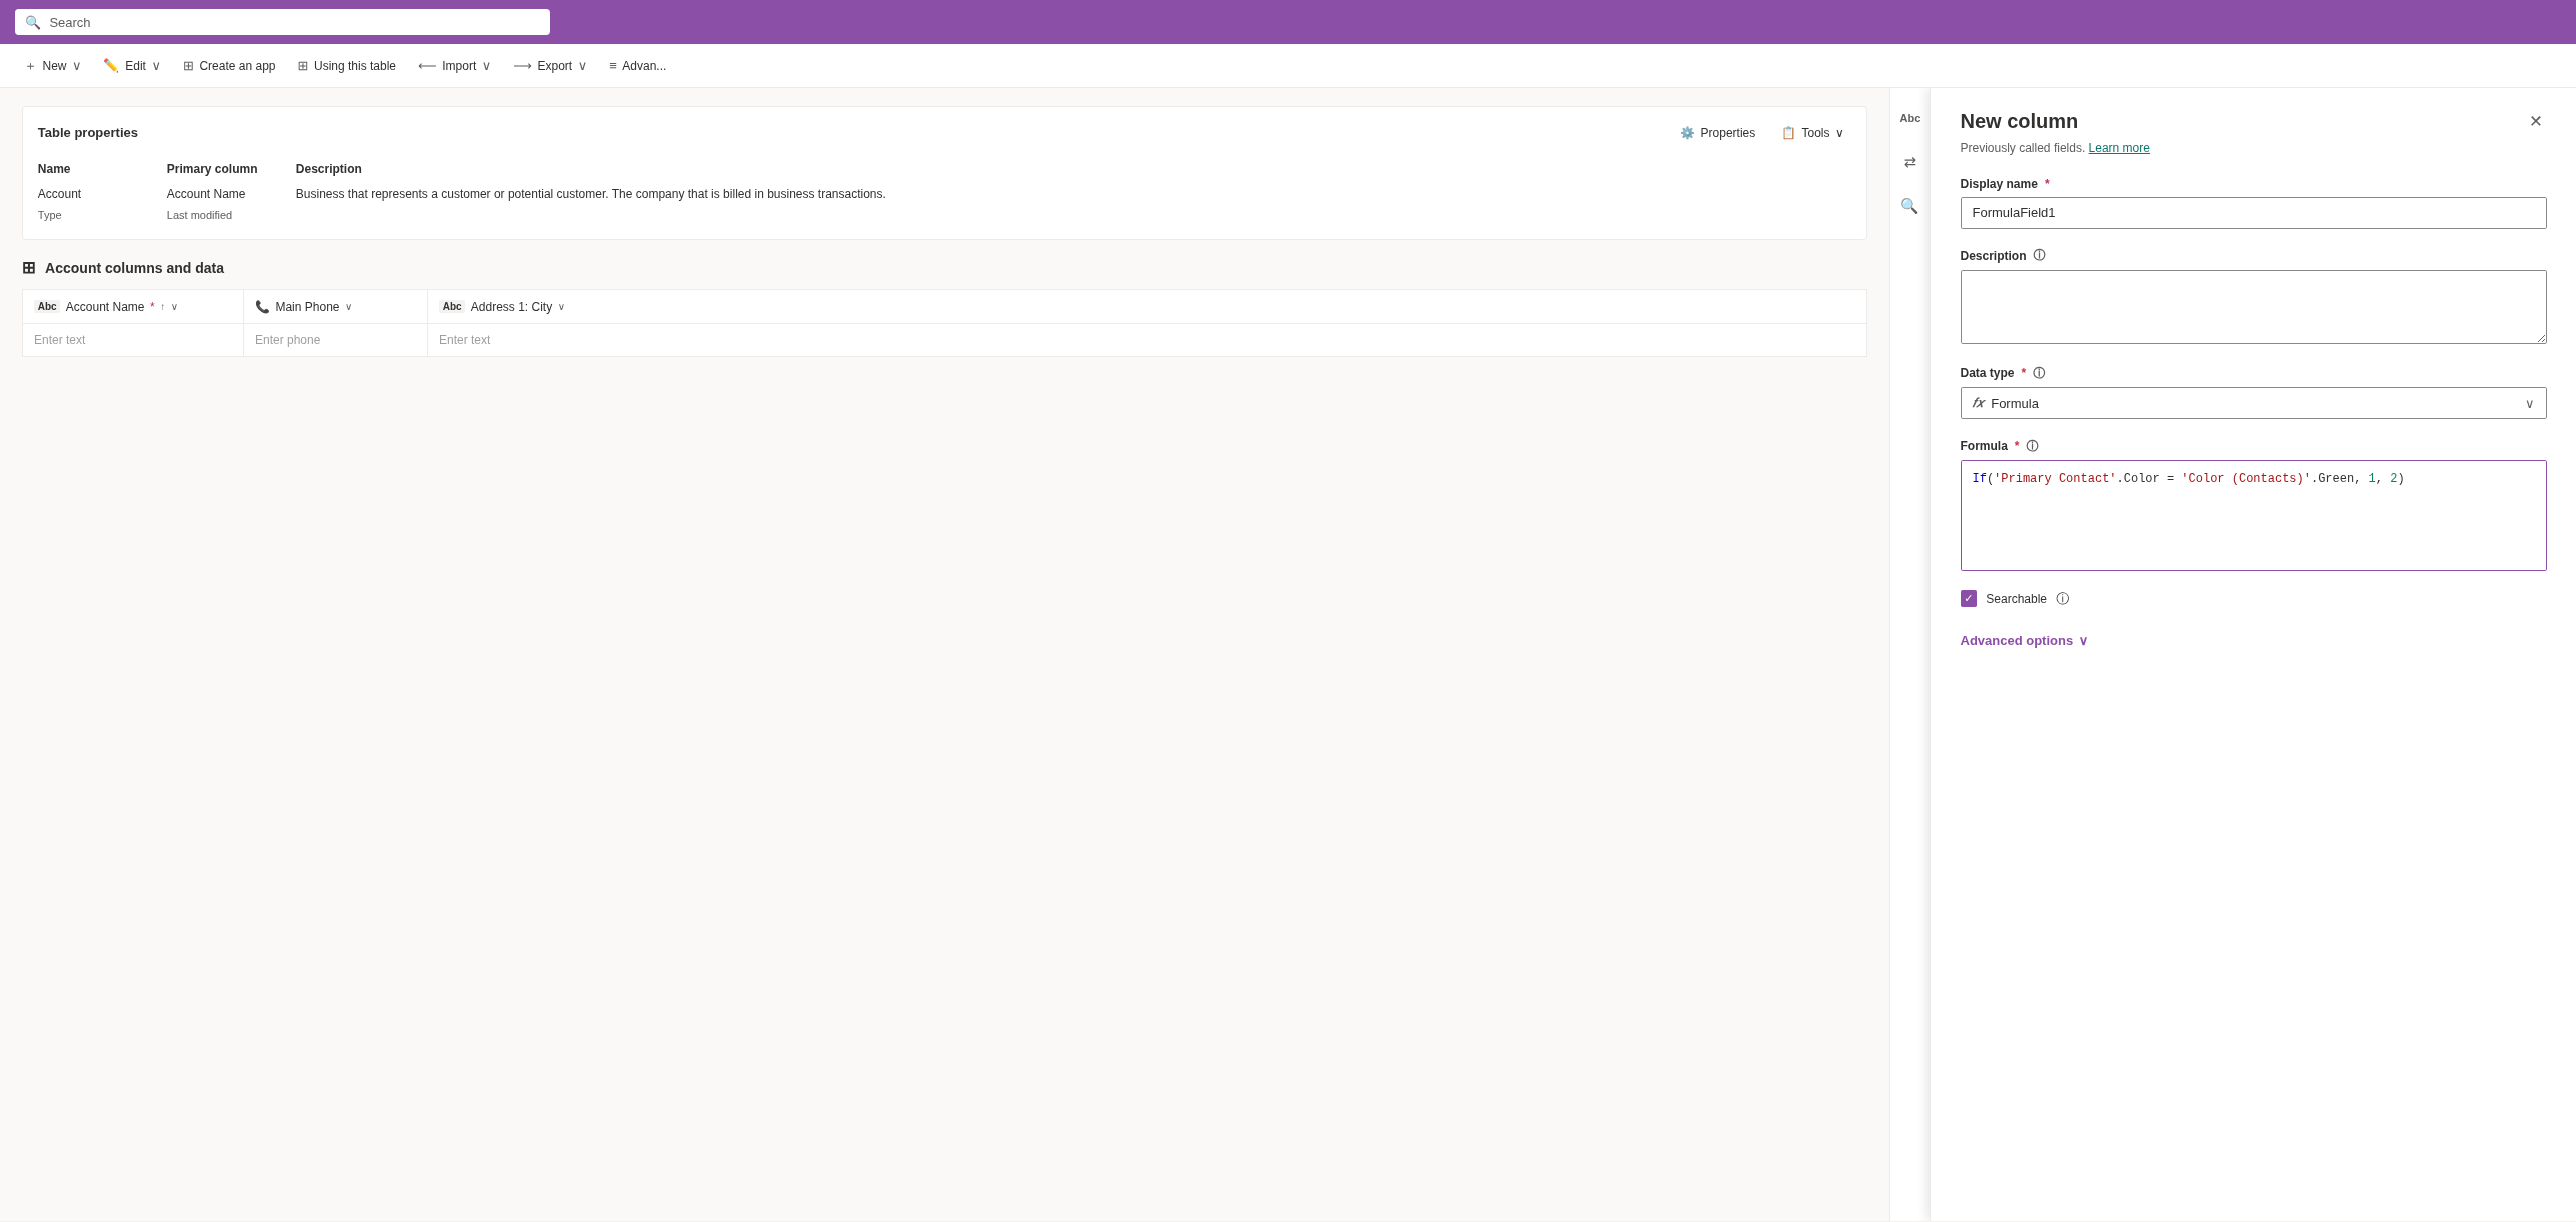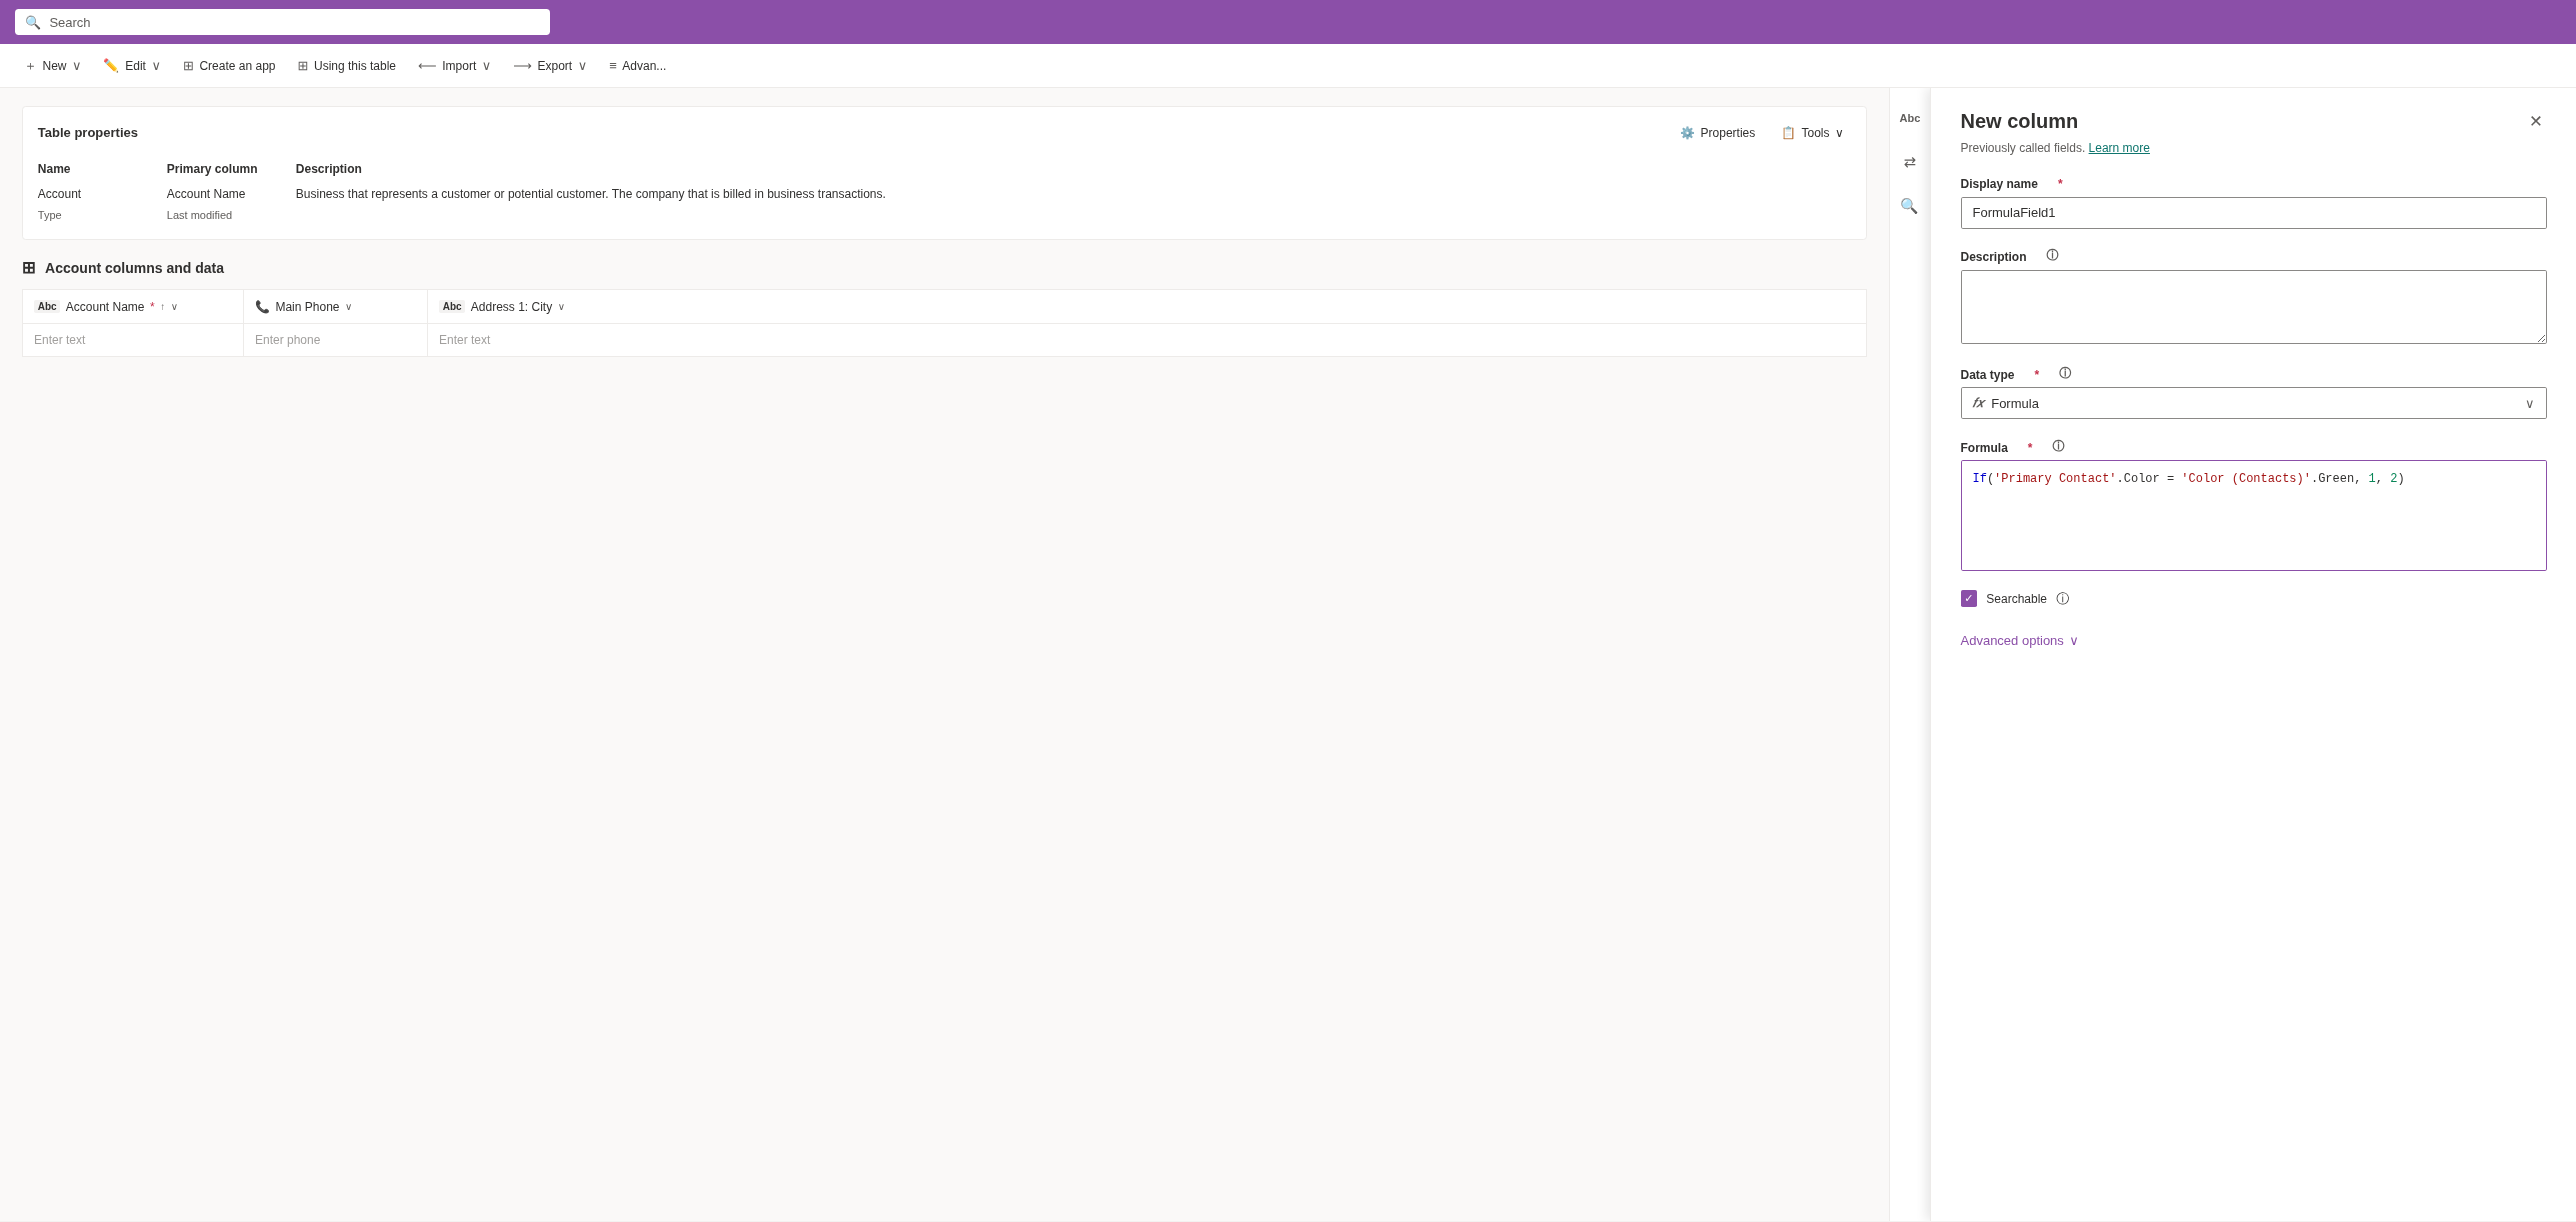--- a/index.html
+++ b/index.html
@@ -186,22 +186,22 @@
       padding: 3.7px;
       line-height: 1;
     }
 
     .panel-subtitle { font-size: 12px; color: #605e5c; margin-bottom: 22px; }
     .panel-subtitle a { color: #0f766e; text-decoration: underline; cursor: pointer; }
 
     .form-group { margin-bottom: 18.4px; }
     .form-label {
       display: flex;
-      align-items: flex-end;
-      gap: 20px;
+      align-items: center;
+      gap: 7px;
       font-size: 12px;
       font-weight: 600;
       margin-bottom: 5.5px;
       color: #323130;
     }
     .form-label .required { color: #c4314b; }
     .form-label .info-icon { color: #605e5c; font-size: 12px; cursor: pointer; }
 
     .form-input {
       width: 100%;
@@ -284,21 +284,21 @@
     .advanced-options-btn {
       background: none;
       border: none;
       color: #8b4fa8;
       font-size: 13px;
       cursor: pointer;
       display: flex;
       align-items: center;
       gap: 5.5px;
       padding: 7.4px 0;
-      font-weight: 400;
+      font-weight: 700;
     }
 
     
     .icon-sidebar {
       width: 41px;
       background: white;
       border-left: 0.9px solid #edebe9;
       display: flex;
       flex-direction: column;
       align-items: center;

